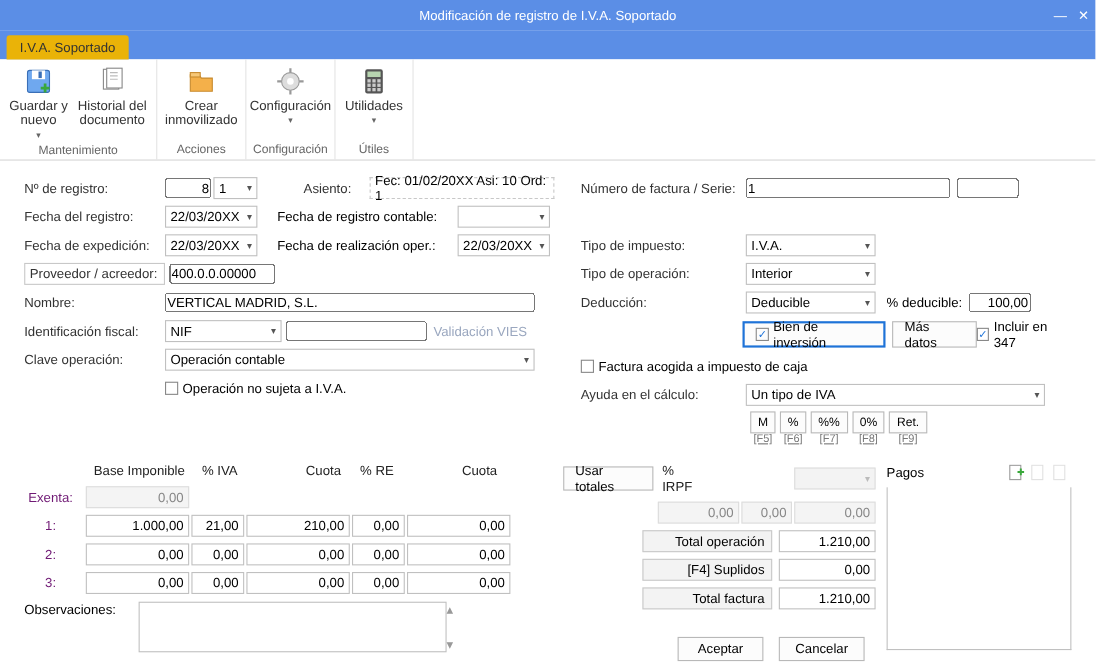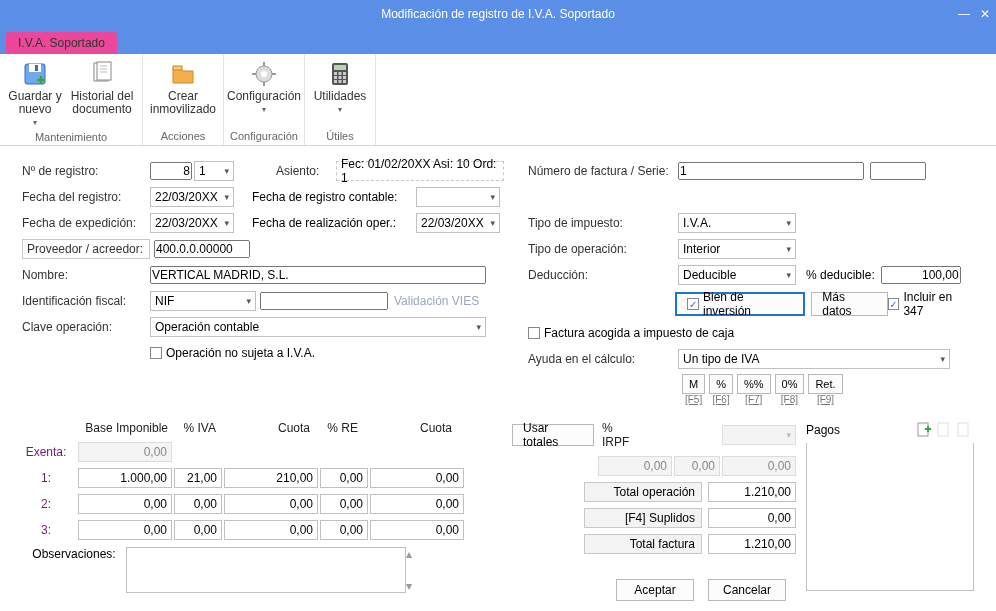--- a/index.html
+++ b/index.html
@@ -5,21 +5,21 @@
 * { box-sizing: border-box; margin: 0; padding: 0; font-family: "Segoe UI", Tahoma, sans-serif; font-size: 12px; }
 body { width: 996px; height: 611px; background: #fff; position: relative; overflow: hidden; }
 
 
 .titlebar { background: #5b8ee6; height: 28px; display: flex; align-items: center; justify-content: center; position: relative; color: #fff; }
 .titlebar .ctrls { position: absolute; right: 6px; top: 0; display: flex; gap: 10px; height: 28px; align-items: center; font-size: 14px; }
 .titlebar .ctrls span { cursor: pointer; }
 
 
 .tabrow { background: #5b8ee6; height: 26px; display: flex; align-items: flex-end; padding-left: 6px; }
-.tabrow .tab { background: #ec4899; border-radius: 3px 3px 0 0; padding: 4px 12px; font-size: 12px; color: #333; }
+.tabrow .tab { background: #eab308; border-radius: 3px 3px 0 0; padding: 4px 12px; font-size: 12px; color: #333; }
 
 
 .ribbon { background: #fff; border-bottom: 1px solid #d6d6d6; height: 92px; display: flex; }
 .rg { display: flex; flex-direction: column; align-items: center; border-right: 1px solid #e4e4e4; padding: 2px 4px 0 4px; }
 .rg .items { display: flex; flex: 1; align-items: flex-start;}
 .rg .grouplabel { font-size: 11px; color: #666; padding: 2px 0 3px 0; }
 .rbtn { display: flex; flex-direction: column; align-items: center; width: 62px; padding-top: 4px; cursor: pointer; text-align: center; line-height: 13px; color: #333; }
 .rbtn .ico { width: 28px; height: 28px; margin-bottom: 2px; display: flex; align-items: center; justify-content: center; }
 .rbtn.wide { width: 72px; }
 .dd { font-size: 8px; color: #666; }
@@ -273,21 +273,21 @@
           <span class="arr">▾</span>
         </div>
     </div>
     <div class="row">
       <span class="lbl" style="width:150px">Deducción:</span>
       <div class="sel" style="width:118px">
           <span>Deducible</span>
           <span class="arr">▾</span>
         </div>
       <span style="margin-left:10px">% deducible:</span>
-      <input class="fld right" style="width: 80px; margin-left: 6px;" value="100,00">
+      <input class="fld right" style="width: 56px; margin-left: 6px;" value="100,00">
     </div>
     <div class="row">
       <span style="width:150px"></span>
       <div class="btn blue" style="height:24px">
         <span class="chk">
             <span class="box checked"></span>
             <span>Bien de inversión</span>
           </span>
       </div>
       <div class="btn" style="margin-left:6px;height:24px">Más datos</div>
@@ -367,21 +367,21 @@
     </div>
     <div class="datarow">
       <span class="rl">3:</span>
       <input class="cellin" style="width: 94px;" value="0,00">
       <input class="cellin" style="width: 48px; margin-left: 2px;" value="0,00">
       <input class="cellin" style="width: 94px; margin-left: 2px;" value="0,00">
       <input class="cellin" style="width: 48px; margin-left: 2px;" value="0,00">
       <input class="cellin" style="width: 94px; margin-left: 2px;" value="0,00">
     </div>
     <div class="row" style="margin-top:6px;align-items:flex-start">
-      <span style="width:104px;text-align:center;padding-left:0">Observaciones:</span>
+      <span style="width:104px;text-align:left;padding-left:0">Observaciones:</span>
       <textarea class="obsarea" style=""></textarea>
       <div class="scrollhint">
           <span>▴</span>
           <span>▾</span>
         </div>
     </div>
   </div>
 
   <div class="gridmid">
     <div class="hdrrow" style="align-items:center">

